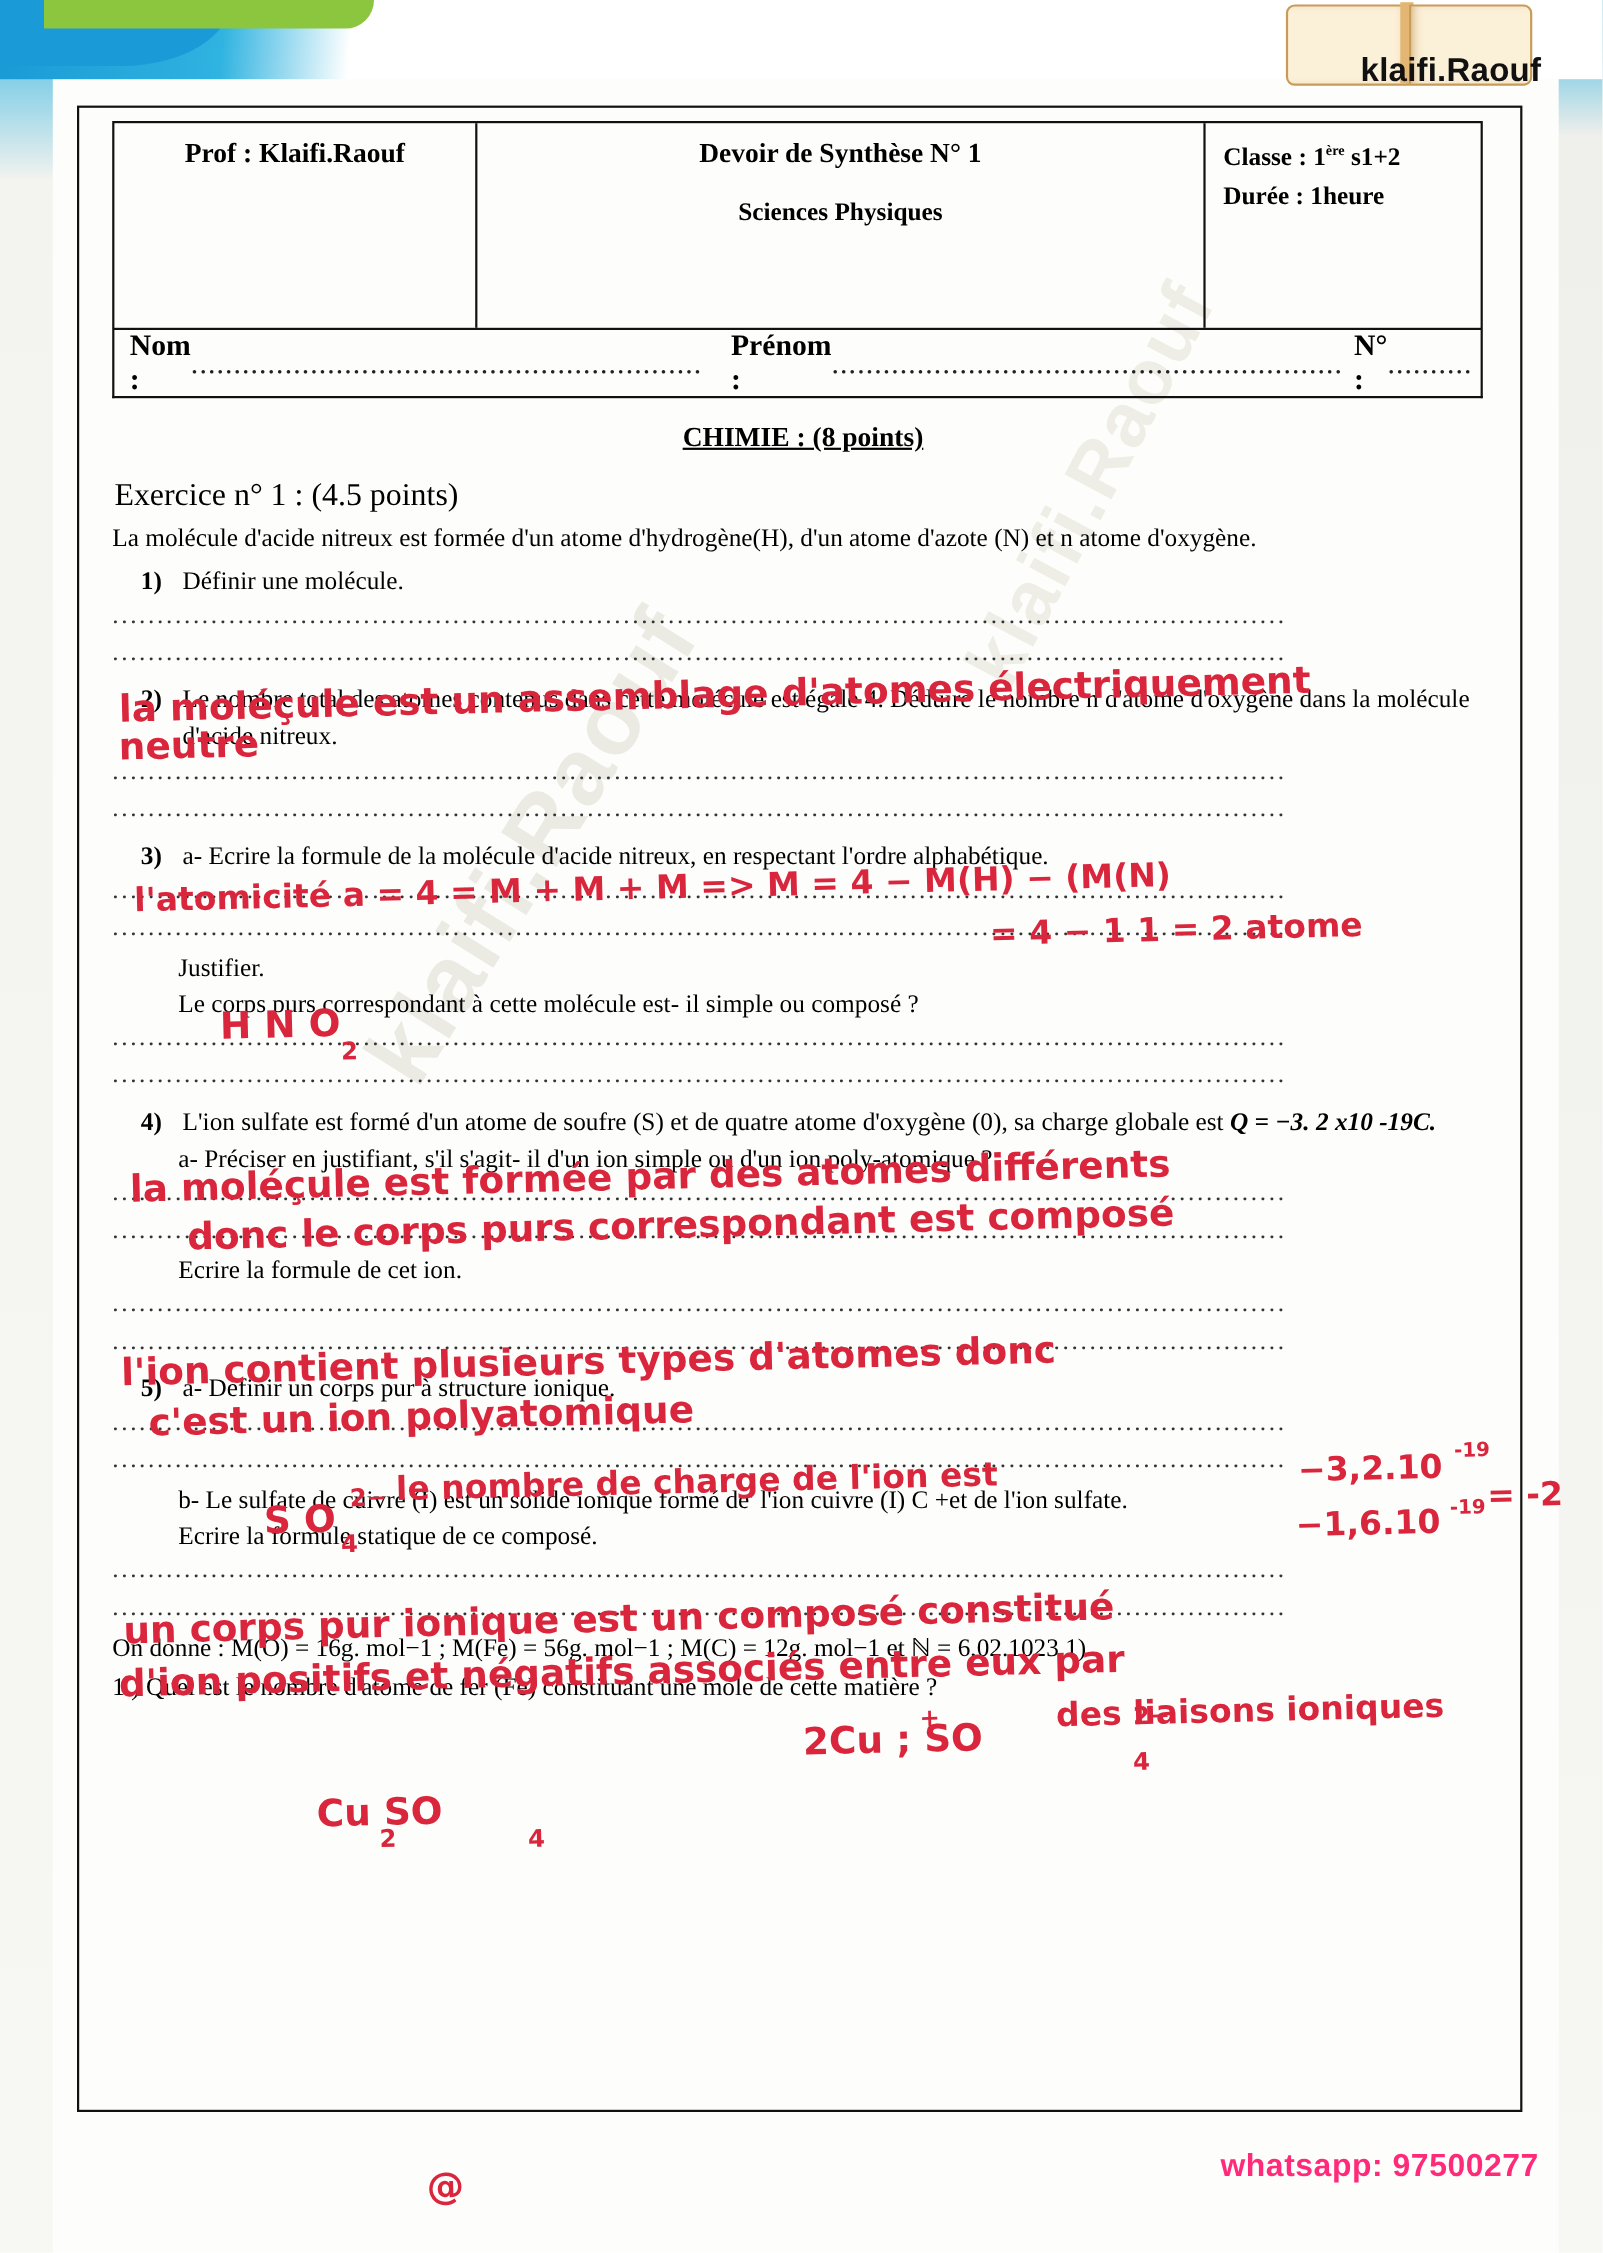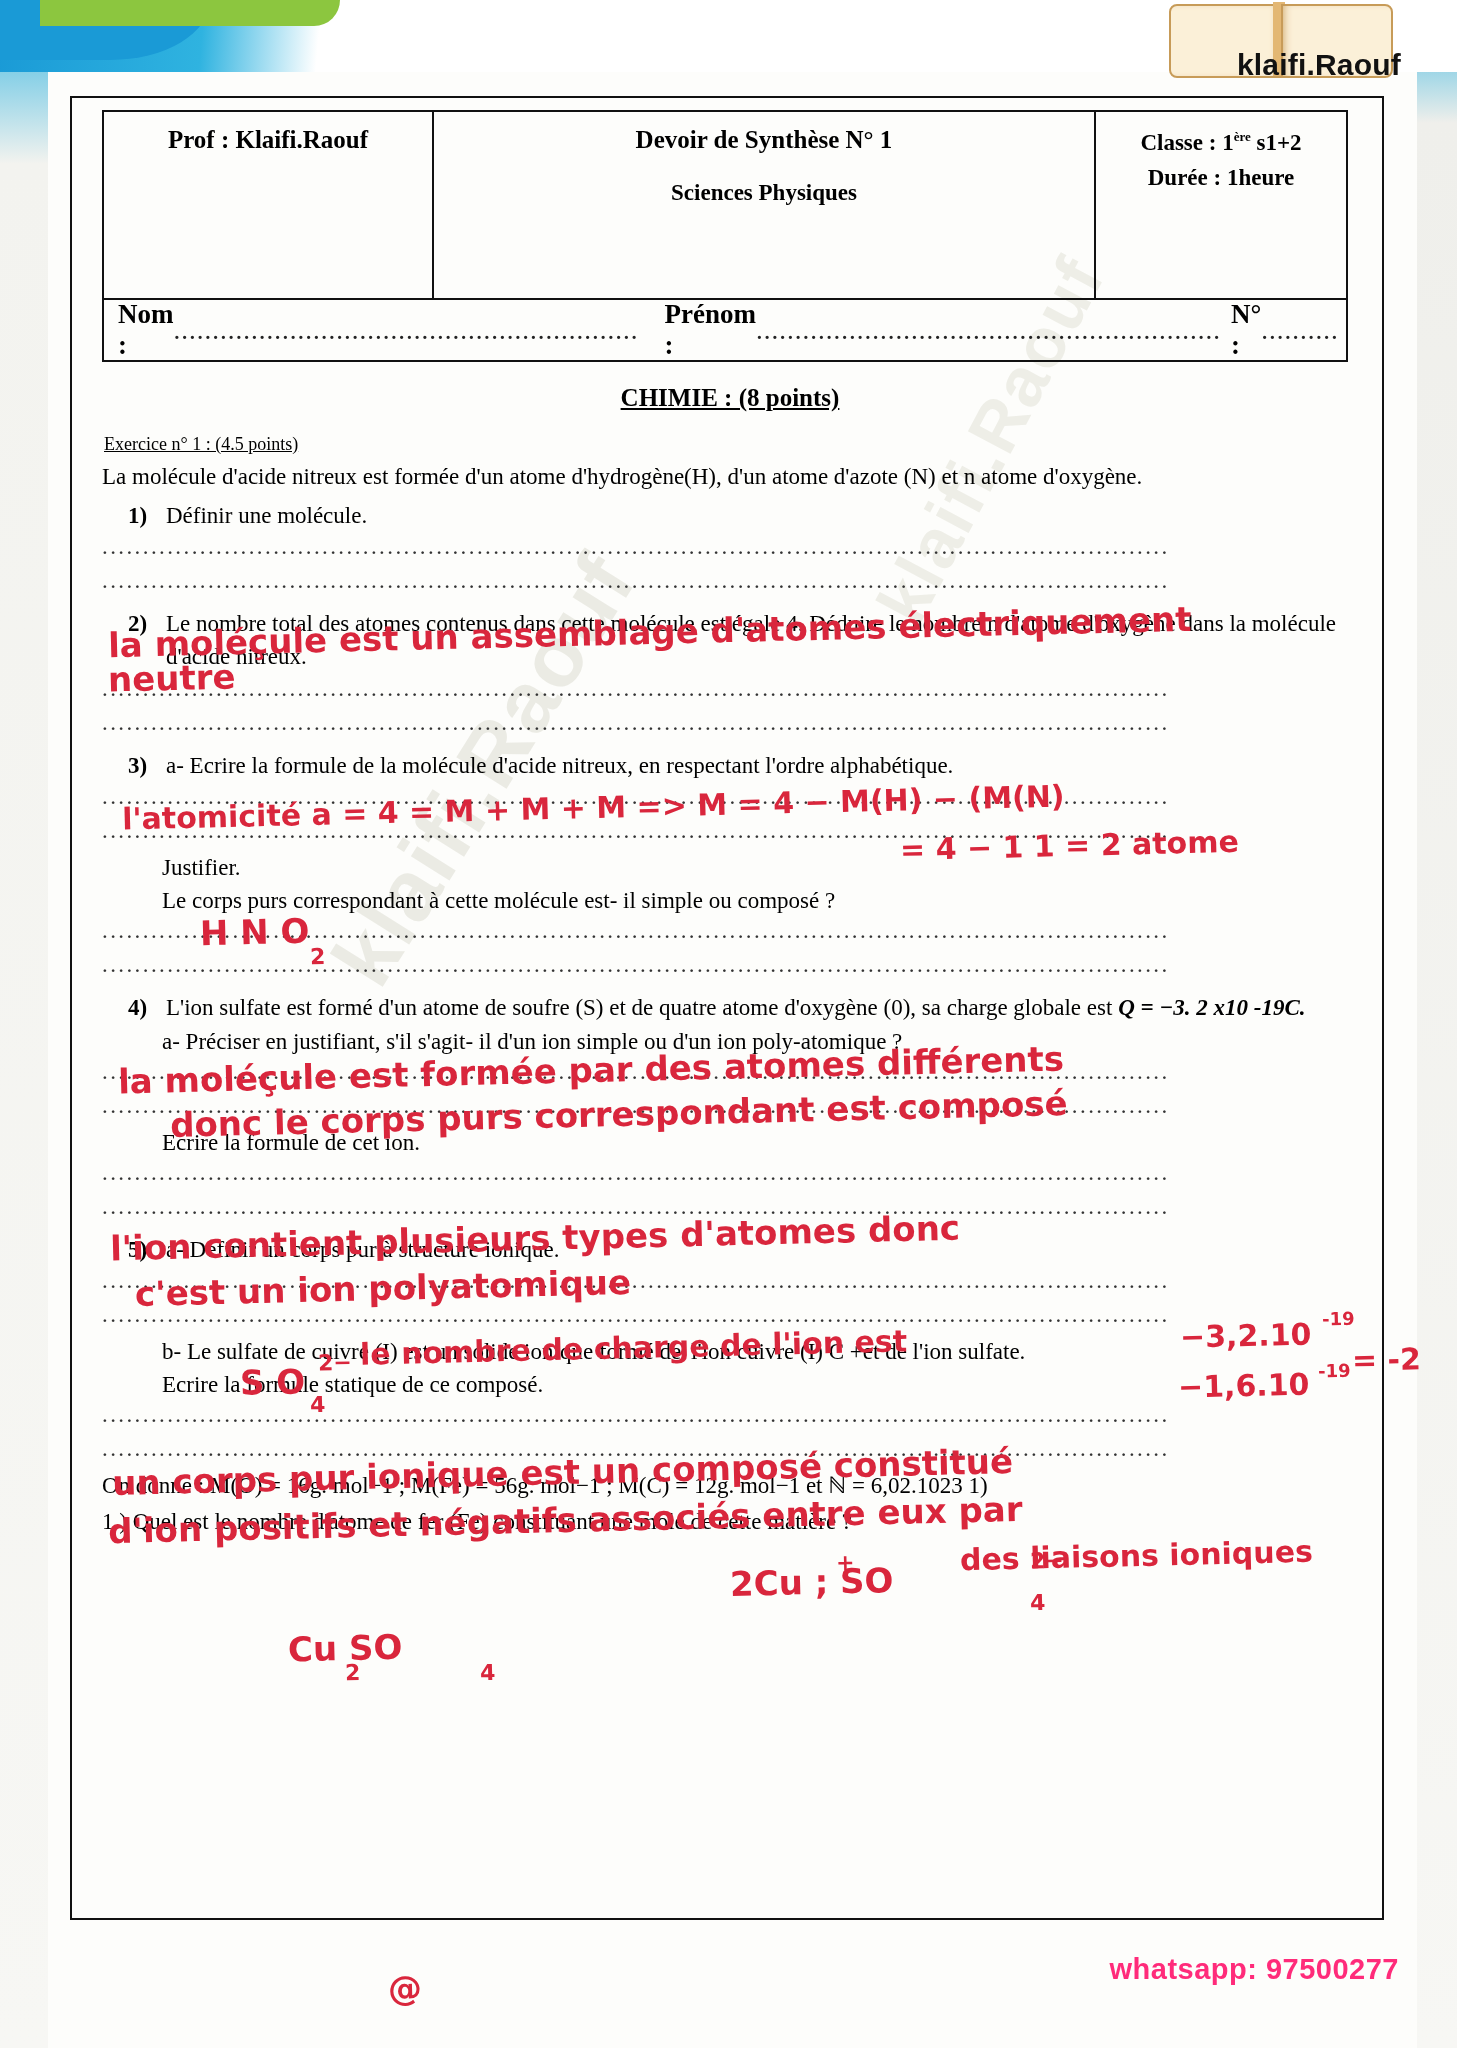--- a/index.html
+++ b/index.html
@@ -74,41 +74,41 @@
   }
 
   
   .hdr{
     position:absolute;left:102px;top:110px;width:1246px;height:190px;
     border:2px solid #111;display:flex;box-sizing:border-box;
   }
   .hdr-cell{box-sizing:border-box;padding:14px 16px;text-align:center;}
   .hdr-c1{width:330px;border-right:2px solid #111;}
   .hdr-c2{flex:1;border-right:2px solid #111;}
-  .hdr-c3{width:250px;text-align:center;padding-left:16px;}
+  .hdr-c3{width:250px;text-align:left;padding-left:16px;}
   .hdr-title{font-size:25px;font-weight:bold;}
   .hdr-sub{font-size:23px;font-weight:bold;margin-top:26px;}
   .hdr-line{font-size:23px;font-weight:bold;line-height:1.5;}
   sup{font-size:13px;}
 
   .idrow{
     position:absolute;left:102px;top:300px;width:1246px;height:62px;
     border:2px solid #111;border-top:none;box-sizing:border-box;
     display:flex;align-items:center;font-size:27px;font-weight:bold;
     padding:0 14px;
   }
   .dots{font-weight:normal;letter-spacing:1px;color:#222;}
 
   
   .content{position:absolute;left:102px;top:372px;width:1256px;}
   .sec-title{
     text-align:center;font-size:25px;font-weight:bold;
     text-decoration:underline;margin:12px 0 22px 0;
   }
-  .ex-title{font-size:18px;text-decoration:underline;margin:2px 0 6px 2px;}
+  .ex-title{font-size:29px;margin:2px 0 6px 2px;}
   p.txt{font-size:23px;margin:0 0 4px 0;line-height:1.42;text-align:justify;}
   .q{display:flex;gap:12px;margin:6px 0 2px 26px;font-size:23px;line-height:1.42;}
   .q .num{font-weight:bold;min-width:26px;}
   .q .body{flex:1;}
   .ind{margin-left:60px;font-size:23px;line-height:1.42;}
   .dotline{
     font-size:23px;letter-spacing:2.4px;color:#333;
     height:34px;overflow:hidden;white-space:nowrap;
   }
   .bold{font-weight:bold;}

